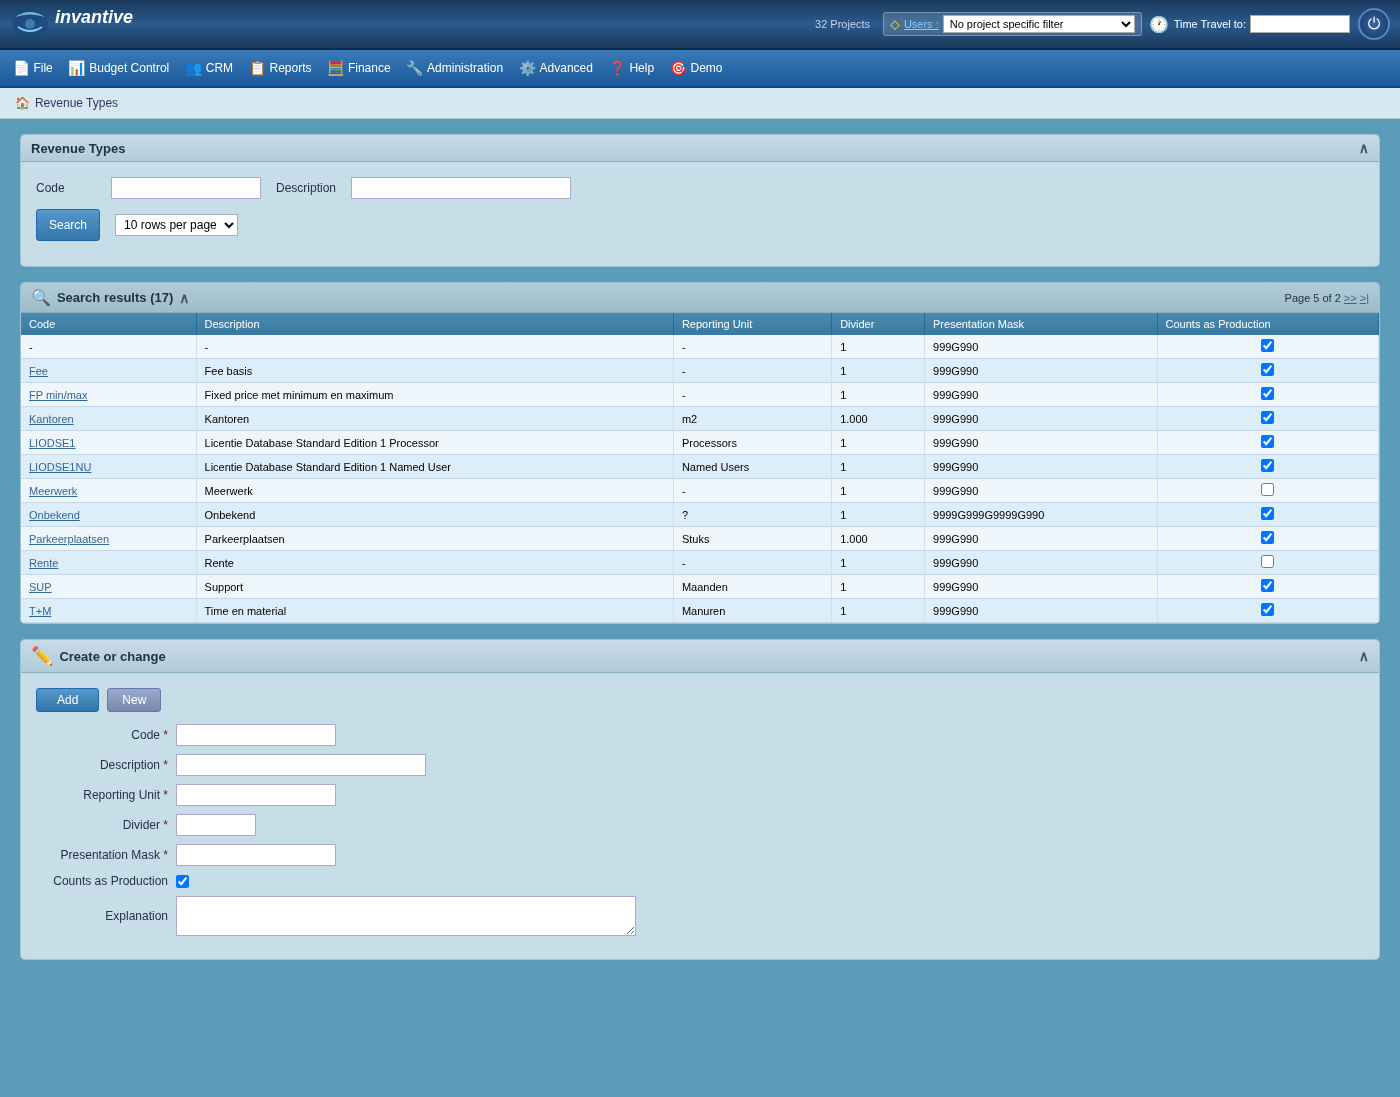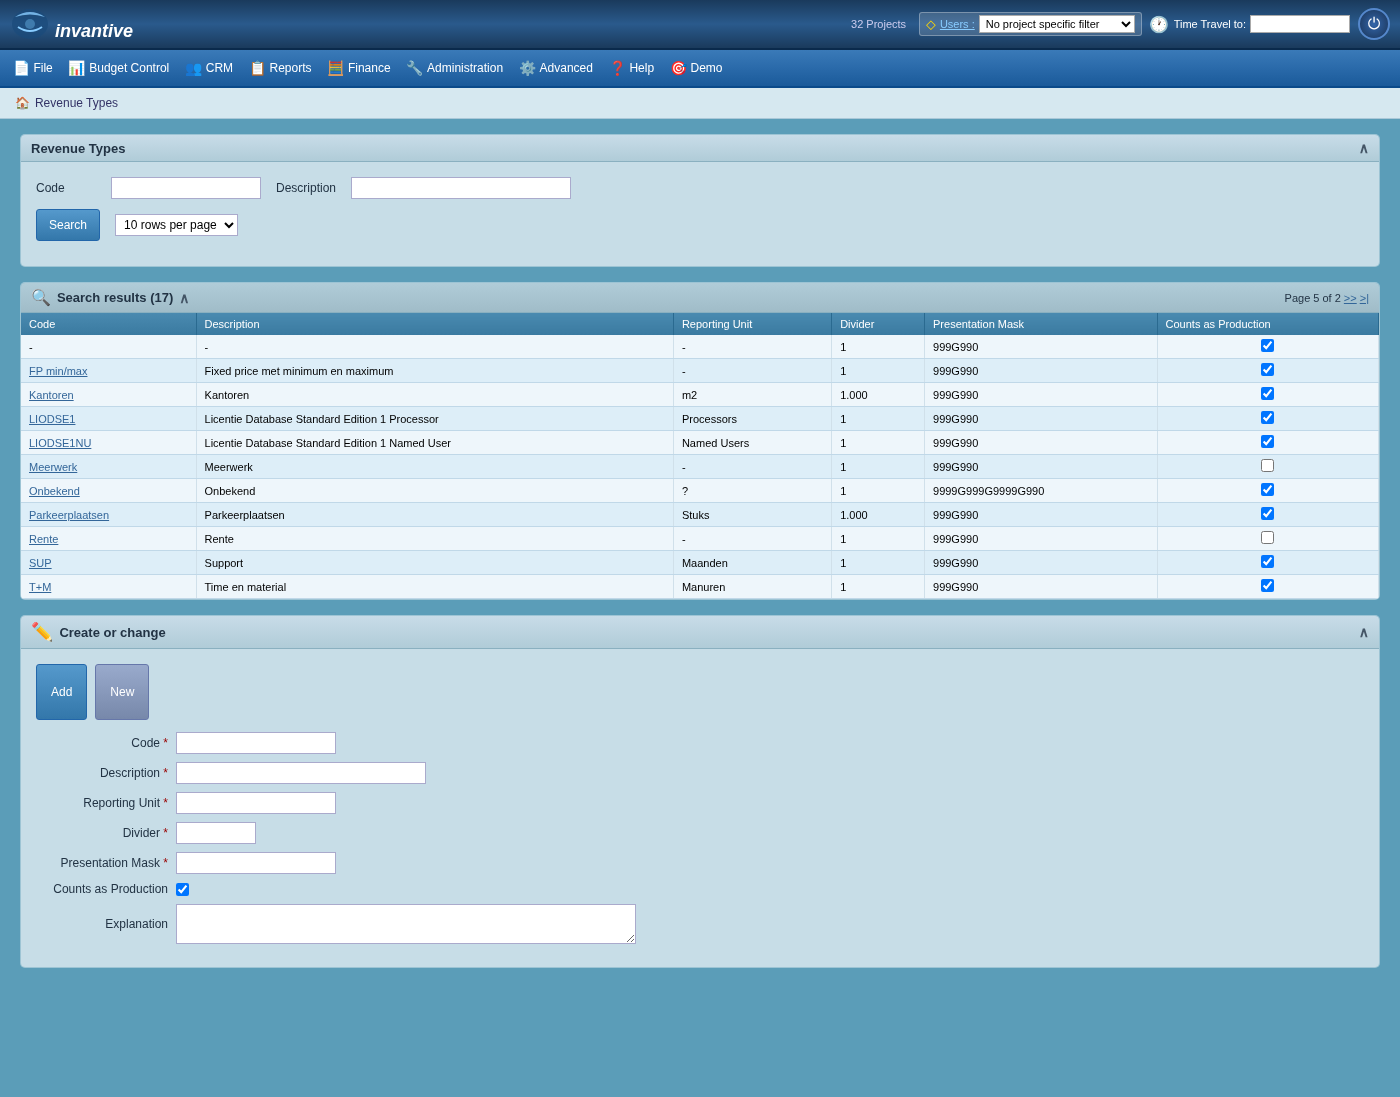--- a/index.html
+++ b/index.html
@@ -10,21 +10,21 @@
       background: linear-gradient(180deg, #1a3a5c 0%, #2a5a8c 50%, #1a3a5c 100%);
       height: 50px;
       display: flex;
       align-items: center;
       justify-content: space-between;
       padding: 0 10px;
       border-bottom: 2px solid #0a2a4c;
     }
     .logo-area {
       display: flex;
-      align-items: flex-end;
+      align-items: flex-start;
     }
     .logo-text {
       color: white;
       font-size: 18px;
       font-style: italic;
       font-weight: bold;
     }
     .logo-icon {
       width: 40px;
       height: 35px;
@@ -52,21 +52,21 @@
       padding: 2px 6px;
       gap: 4px;
     }
     .filter-icon { color: #ffd700; font-size: 14px; }
     .filter-link { color: #88ccff; text-decoration: underline; cursor: pointer; font-size: 11px; }
     .filter-select {
       background: white;
       border: 1px solid #aaa;
       font-size: 11px;
       padding: 1px 2px;
-      width: 156px;
+      width: 192px;
     }
     .time-travel-area {
       display: flex;
       align-items: center;
       gap: 4px;
     }
     .time-travel-icon { font-size: 16px; color: #88aacc; }
     .time-travel-input {
       width: 100px;
       border: 1px solid #aaa;
@@ -237,30 +237,30 @@
       display: flex;
       align-items: center;
       gap: 6px;
     }
     .create-icon { font-size: 18px; color: #445; }
     .form-btn-row { margin-bottom: 12px; display: flex; gap: 8px; }
     .add-btn {
       background: linear-gradient(180deg, #5599cc, #3377aa);
       color: white;
       border: 1px solid #2266aa;
-      padding: 4px 14px;
+      padding: 4px 20px;
       font-size: 12px;
       cursor: pointer;
       border-radius: 3px;
     }
     .new-btn {
       background: linear-gradient(180deg, #99aacc, #7788aa);
       color: white;
       border: 1px solid #6677aa;
-      padding: 20px 14px;
+      padding: 4px 14px;
       font-size: 12px;
       cursor: pointer;
       border-radius: 3px;
     }
     .create-form { }
     .cf-row {
       display: flex;
       align-items: center;
       margin-bottom: 8px;
     }
@@ -418,20 +418,28 @@
         <tbody id="results-tbody">
         <tr>
               <td>-</td>
               <td>-</td>
               <td>-</td>
               <td>1</td>
               <td>999G990</td>
               <td class="checkbox-cell"><input type="checkbox" checked="" style=""></td>
             </tr>
             <tr>
+              <td><a href="#" class="row-link">Fee</a></td>
+              <td>Fee basis</td>
+              <td>-</td>
+              <td>1</td>
+              <td>999G990</td>
+              <td class="checkbox-cell"><input type="checkbox" checked="" style=""></td>
+            </tr>
+            <tr>
               <td><a href="#" class="row-link">FP min/max</a></td>
               <td>Fixed price met minimum en maximum</td>
               <td>-</td>
               <td>1</td>
               <td>999G990</td>
               <td class="checkbox-cell"><input type="checkbox" checked="" style=""></td>
             </tr>
             <tr>
               <td><a href="#" class="row-link">Kantoren</a></td>
               <td>Kantoren</td>

